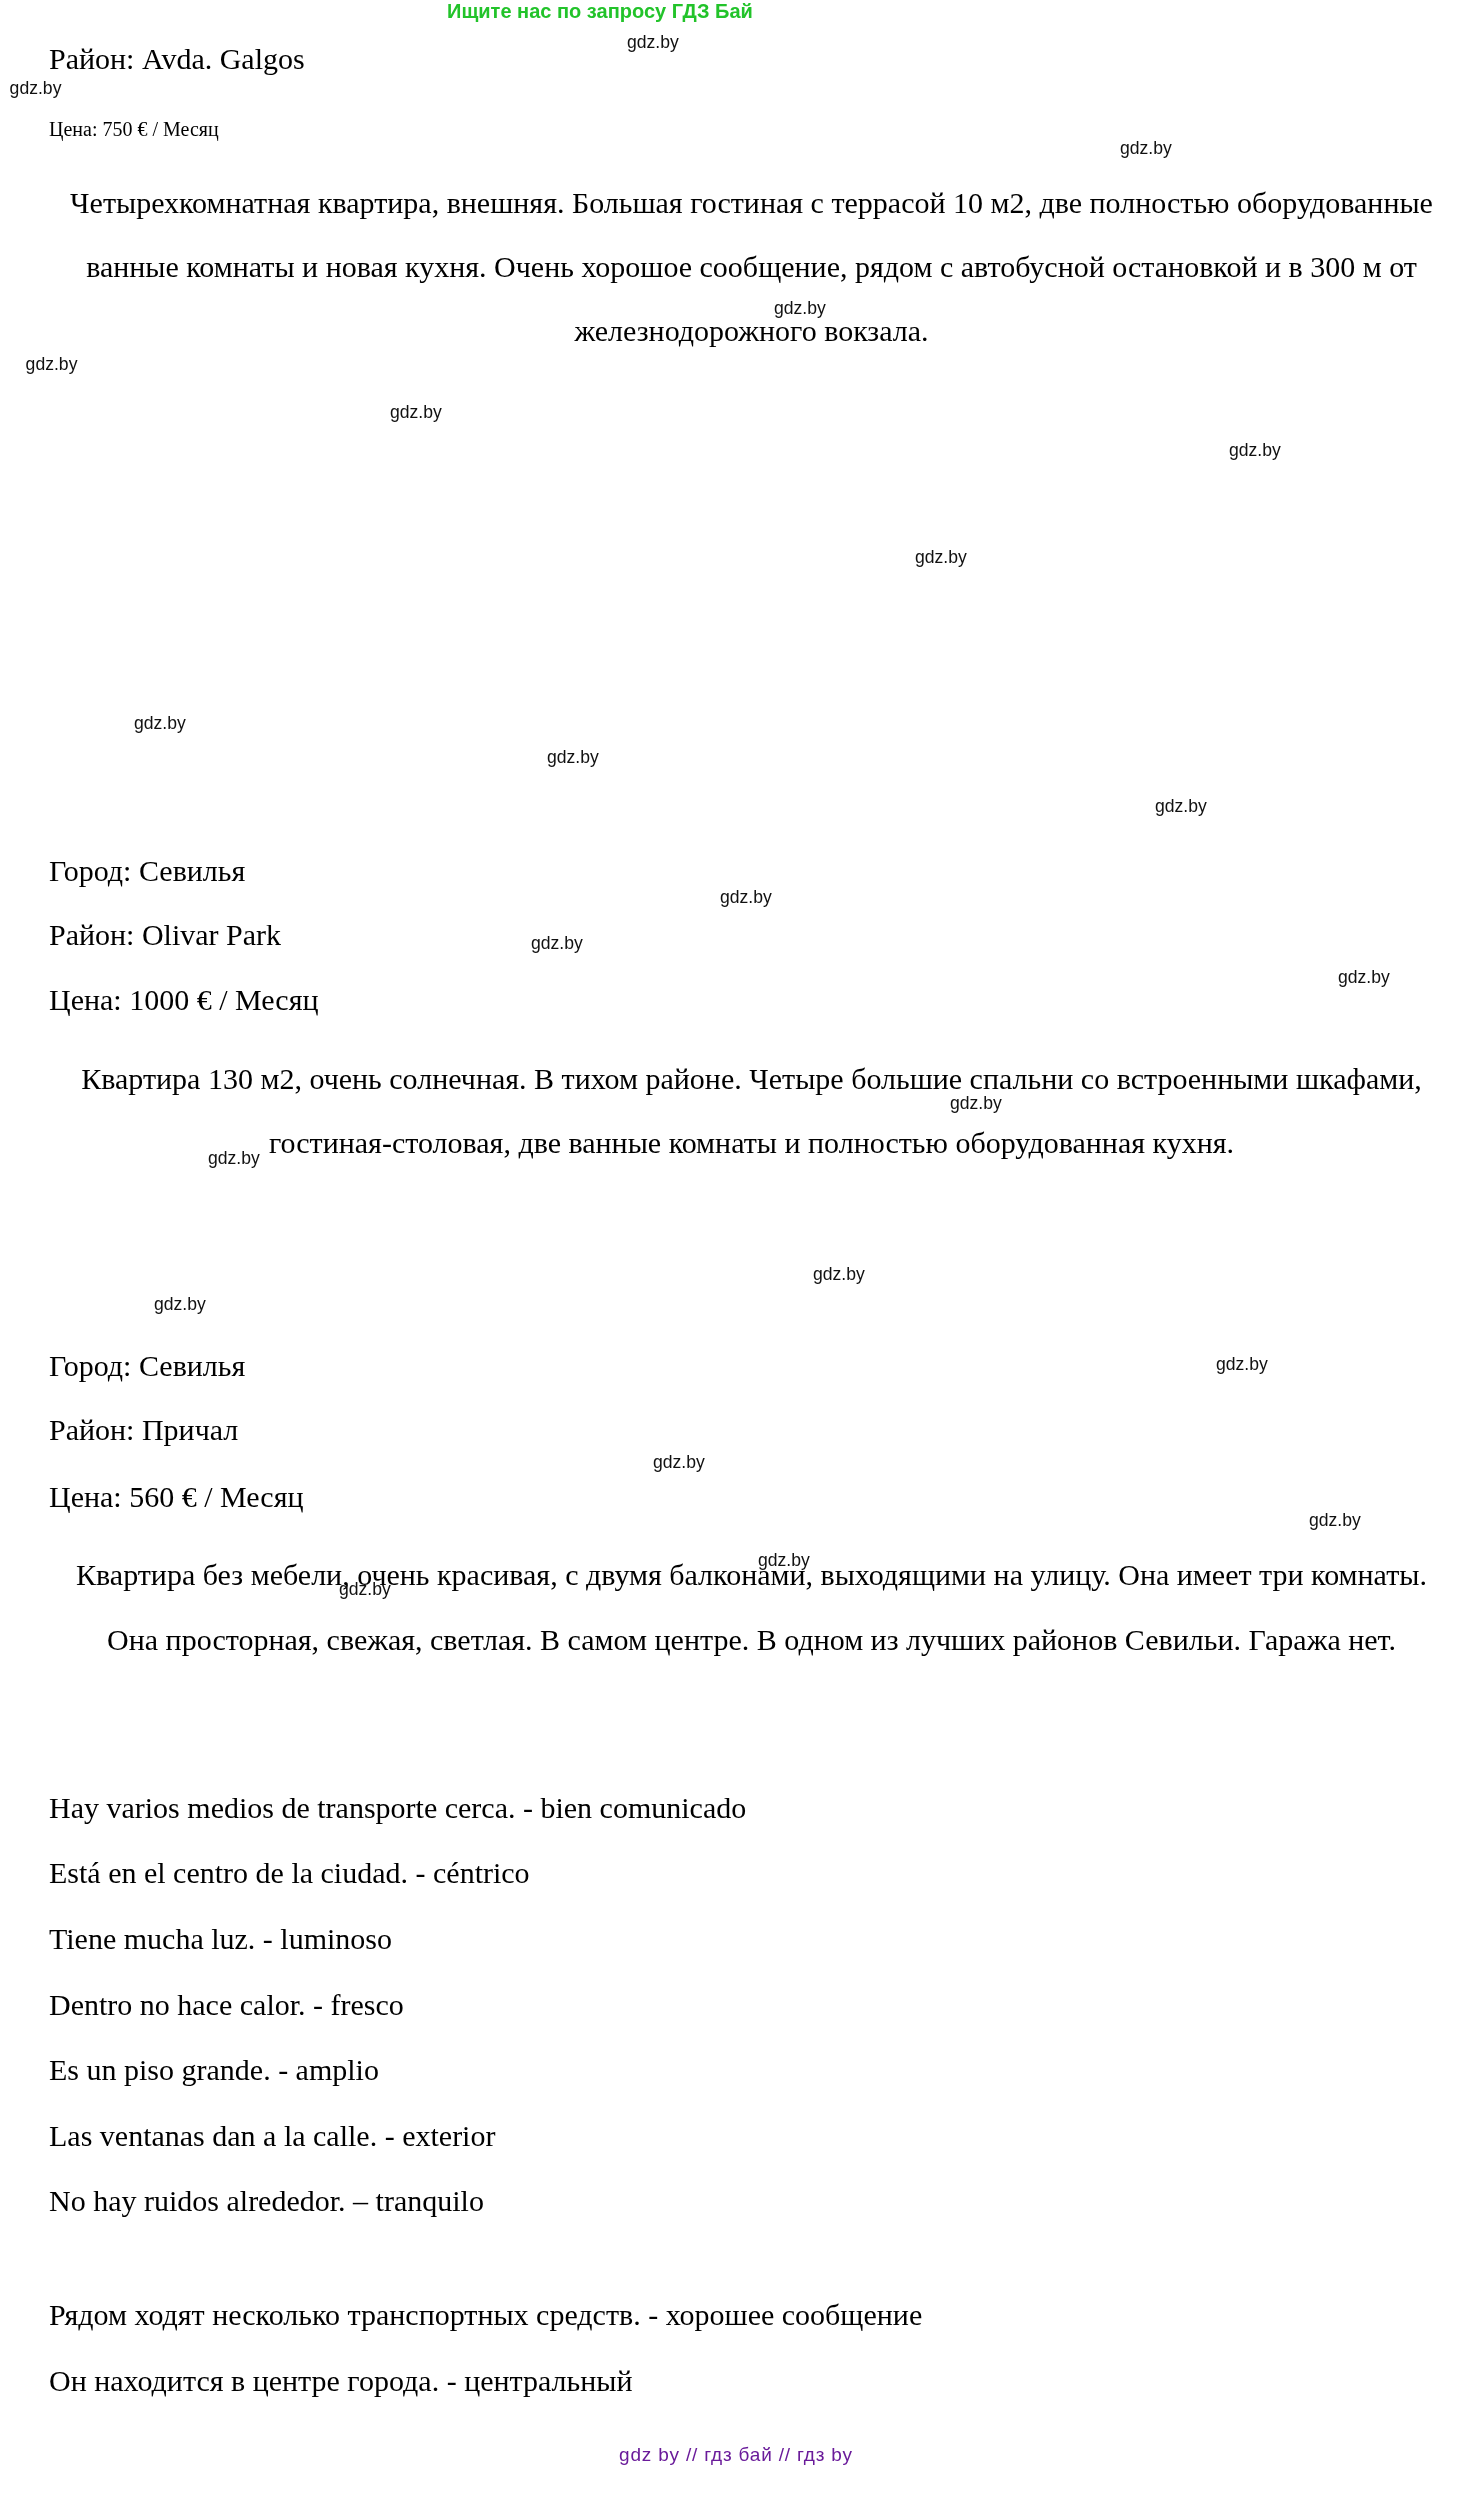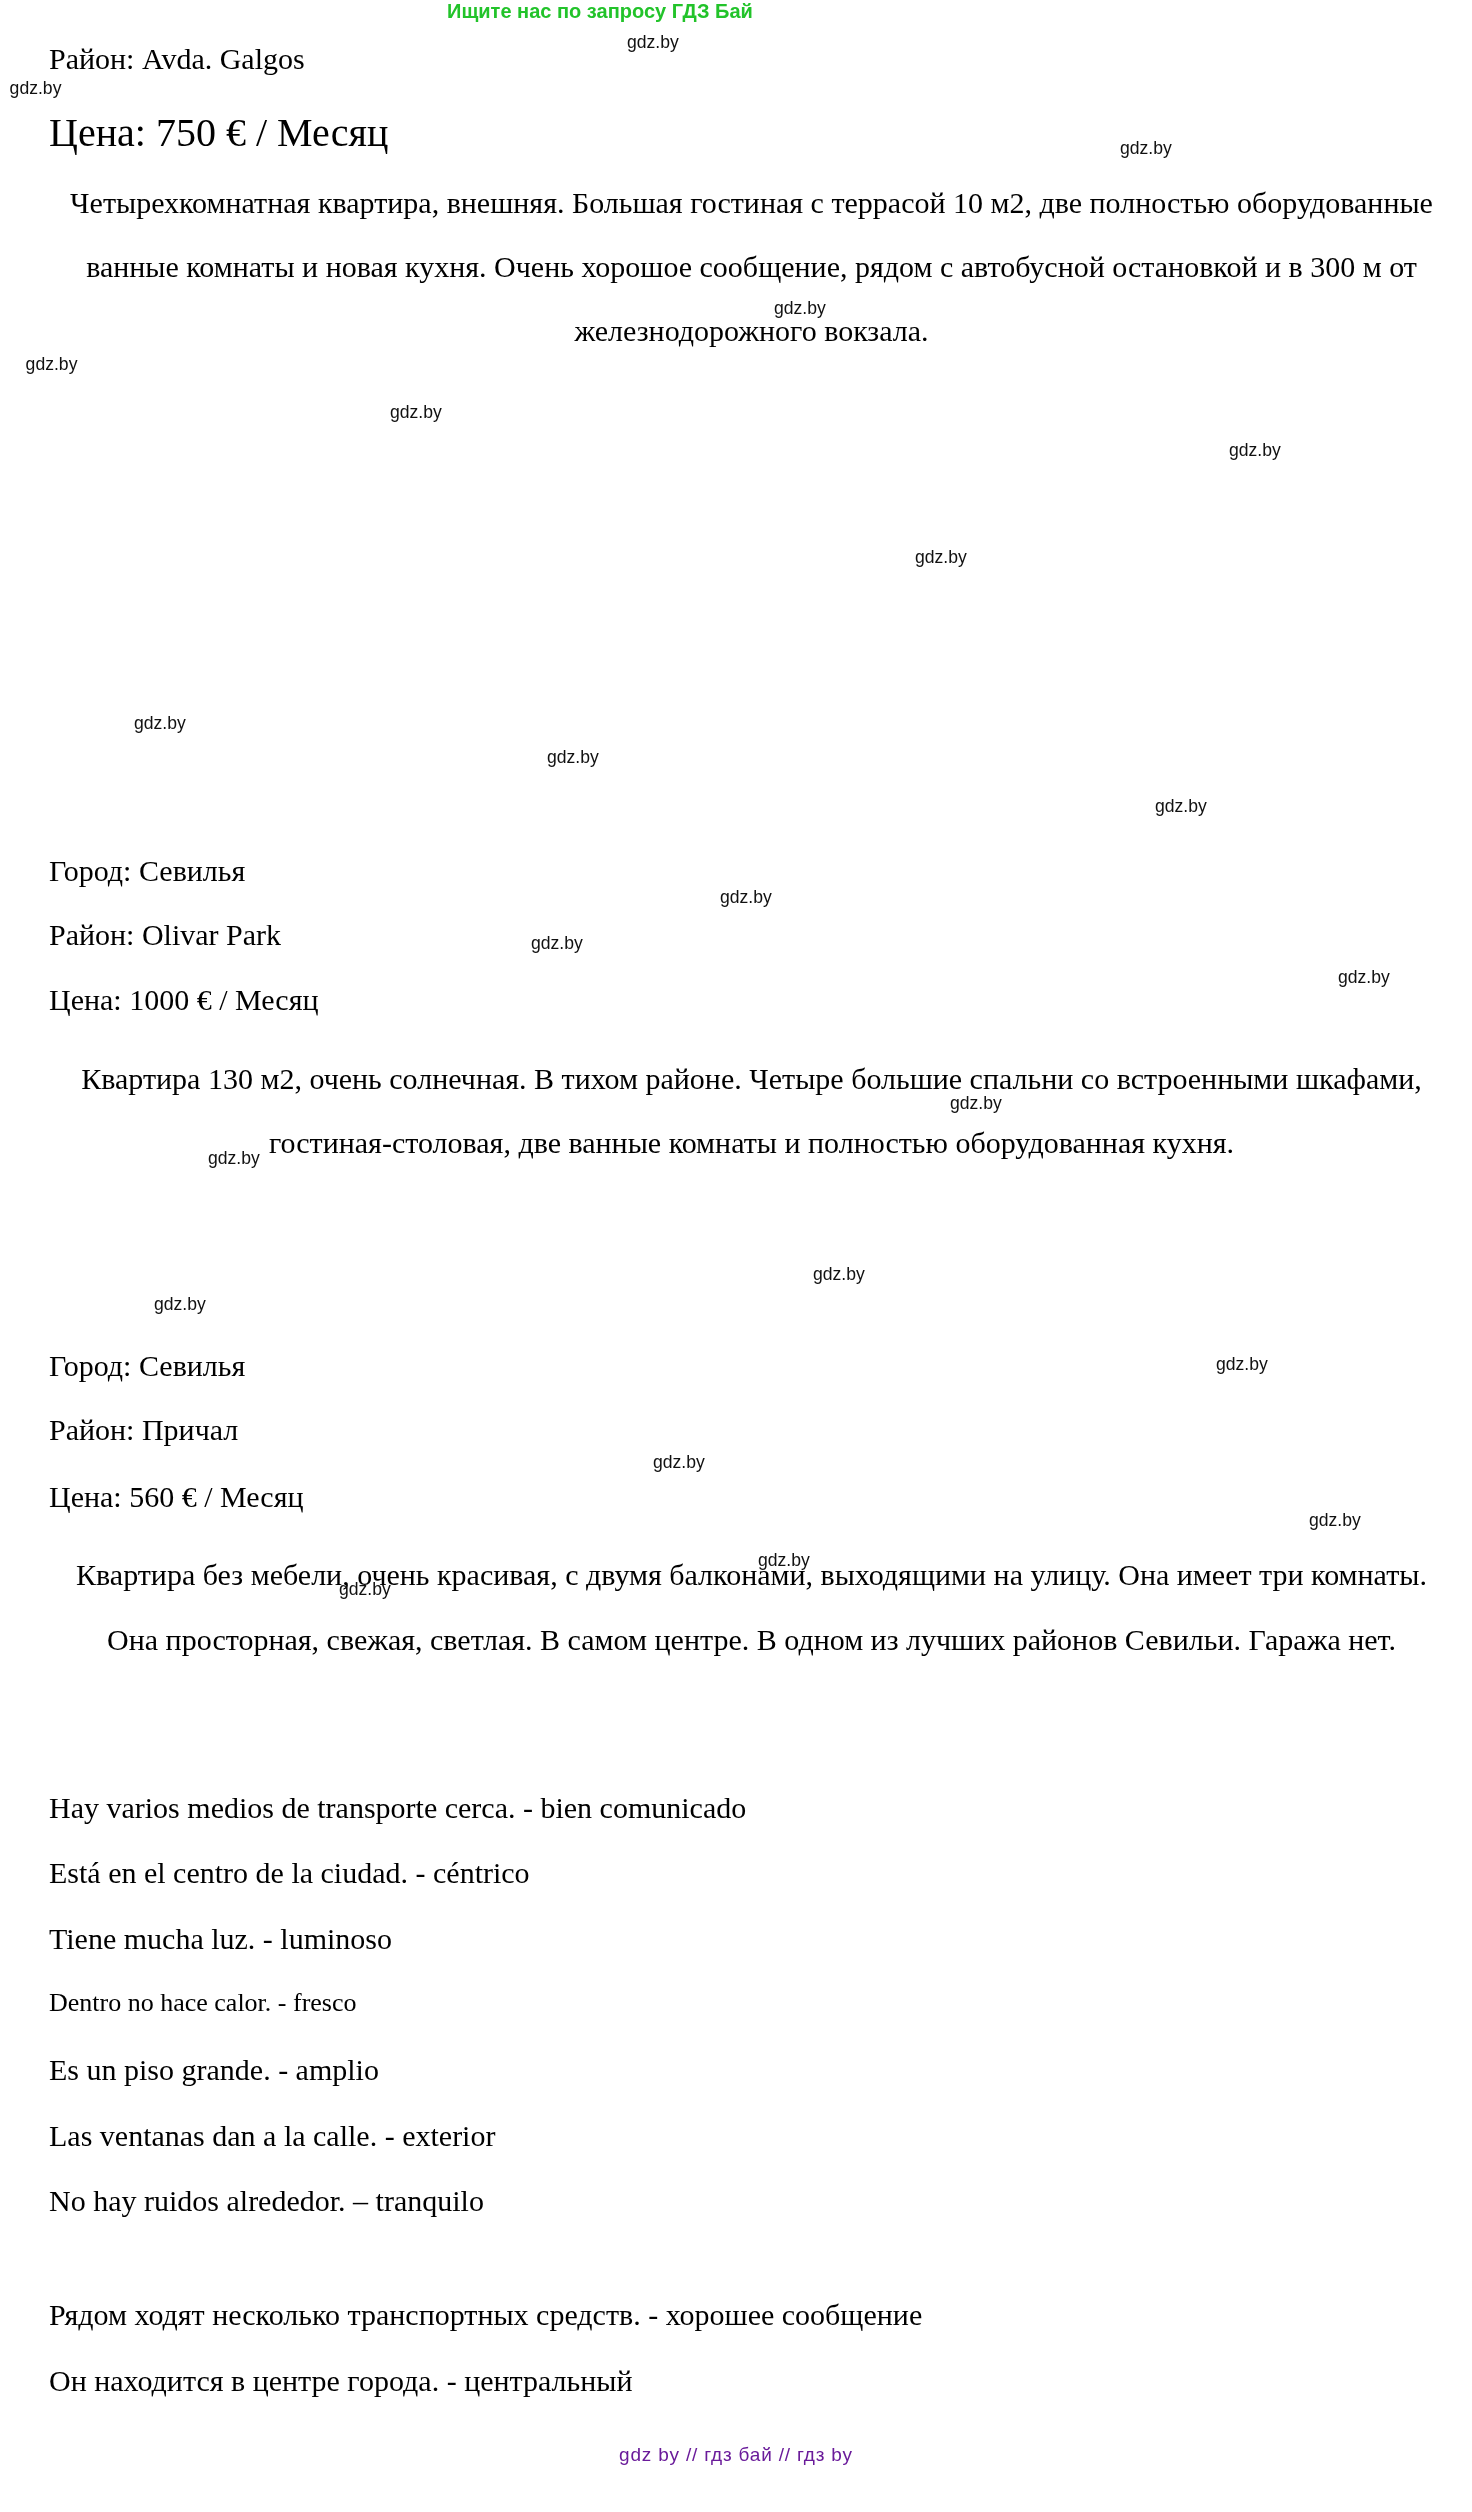--- a/index.html
+++ b/index.html
@@ -77,21 +77,21 @@
 </style>
 </head>
 <body>
 
 <div id="page">
 
   <div id="promo-header" style="top: 0px; font-size: 20px;">Ищите нас по запросу ГДЗ Бай</div>
 
   <div class="line" style="top: 42px; font-size: 30px;">Район: Avda. Galgos</div>
 
-  <div class="line" style="top: 109px; font-size: 40px;">Цена: 750 € / Месяц</div>
+  <div class="line" style="top: 118px; font-size: 20px;">Цена: 750 € / Месяц</div>
 
   <div class="para" style="top: 171px; font-size: 30px; line-height: 64px;">Четырехкомнатная квартира, внешняя. Большая гостиная с террасой 10 м2, две полностью оборудованные ванные комнаты и новая кухня. Очень хорошое сообщение, рядом с автобусной остановкой и в 300 м от железнодорожного вокзала.</div>
 
   <div class="line" style="top: 854px; font-size: 30px;">Город: Севилья</div>
 
   <div class="line" style="top: 502px; font-size: 30px;"></div>
 
   <div class="line" style="top: 918px; font-size: 30px;">Район: Olivar Park</div>
 
   <div class="line" style="top: 983px; font-size: 30px;">Цена: 1000 € / Месяц</div>
@@ -105,21 +105,21 @@
   <div class="line" style="top: 1480px; font-size: 30px;">Цена: 560 € / Месяц</div>
 
   <div class="para" style="top: 1542px; line-height: 65px; font-size: 30px;">Квартира без мебели, очень красивая, с двумя балконами, выходящими на улицу. Она имеет три комнаты. Она просторная, свежая, светлая. В самом центре. В одном из лучших районов Севильи. Гаража нет.</div>
 
   <div class="line" style="top: 1791px; font-size: 30px;">Hay varios medios de transporte cerca. - bien comunicado</div>
 
   <div class="line" style="top: 1856px; font-size: 30px;">Está en el centro de la ciudad. - céntrico</div>
 
   <div class="line" style="top: 1922px; font-size: 30px;">Tiene mucha luz. - luminoso</div>
 
-  <div class="line" style="top: 1988px; font-size: 26px;">Dentro no hace calor. - fresco</div>
+  <div class="line" style="top: 1988px; font-size: 30px;">Dentro no hace calor. - fresco</div>
 
   <div class="line" style="top: 2053px; font-size: 30px;">Es un piso grande. - amplio</div>
 
   <div class="line" style="top: 2119px; font-size: 30px;">Las ventanas dan a la calle. - exterior</div>
 
   <div class="line" style="top: 2184px; font-size: 30px;">No hay ruidos alrededor. – tranquilo</div>
 
   <div class="line" style="top: 2298px; font-size: 30px;">Рядом ходят несколько транспортных средств. - хорошее сообщение</div>
 
   <div class="line" style="top: 2364px; font-size: 30px;">Он находится в центре города. - центральный</div>

